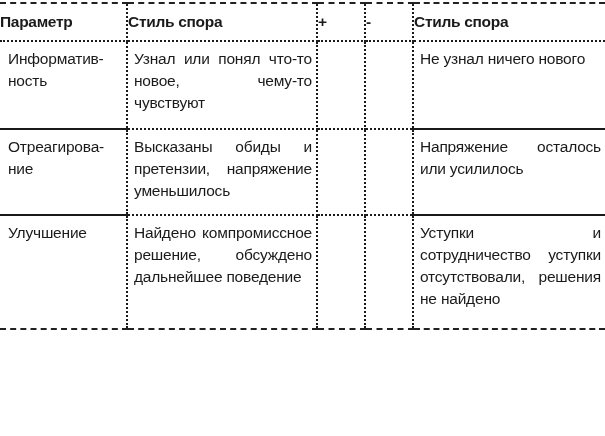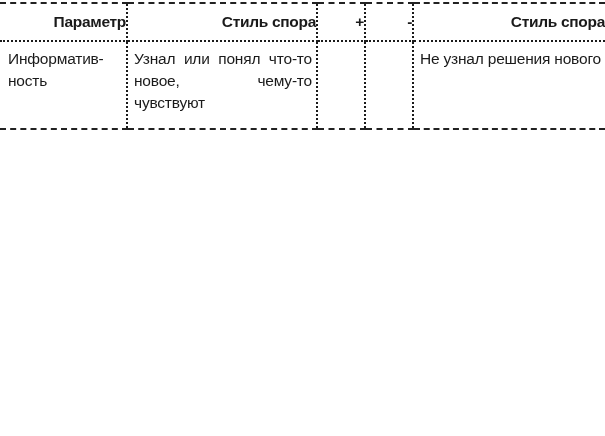--- a/index.html
+++ b/index.html
@@ -14,21 +14,21 @@
     border: 2px dotted #1a1a1a;
     vertical-align: top;
     padding: 0;
   }
   .tbl tr:first-child th { border-top: 2px dashed #222; }
   .tbl tr:last-child td { border-bottom: 2px dashed #222; }
   .tbl th:first-child, .tbl td:first-child { border-left: none; }
   .tbl th:last-child, .tbl td:last-child { border-right: none; }
   .tbl th {
     height: 36px; font-weight: bold; font-size: 15.5px;
-    text-align: right; vertical-align: middle;
+    text-align: left; vertical-align: middle;
     letter-spacing: -0.3px;
   }
   .tbl td {
     font-size: 15.5px; line-height: 22px;
     padding: 6px 4px 4px 6px;
     text-align: justify;
     letter-spacing: -0.2px;
   }
   .tbl td.param { padding-left: 8px; text-align: left; }
   .tbl tr.r1 td { height: 76px; margin-left: 44px; }
@@ -56,16 +56,30 @@
     <th>Стиль спора</th>
     <th>+</th>
     <th>-</th>
     <th>Стиль спора</th>
   </tr>
   <tr class="r1">
     <td class="param">Информатив-ность</td>
     <td>Узнал или понял что-то новое, чему-то чувствуют</td>
     <td></td>
     <td></td>
-    <td class="neg">Не узнал решения нового</td>
+    <td class="neg">Не узнал ничего нового</td>
+  </tr>
+  <tr class="r2">
+    <td class="param">Отреагирова-ние</td>
+    <td>Высказаны обиды и претензии, напряжение уменьшилось</td>
+    <td></td>
+    <td></td>
+    <td class="neg">Напряжение осталось или усилилось</td>
+  </tr>
+  <tr class="r4">
+    <td class="param">Улучшение</td>
+    <td>Найдено компромиссное решение, обсуждено дальнейшее поведение</td>
+    <td></td>
+    <td></td>
+    <td class="neg">Уступки и сотрудничество уступки отсутствовали, решения не найдено</td>
   </tr>
 </tbody>
   </table>
 
 </body></html>

